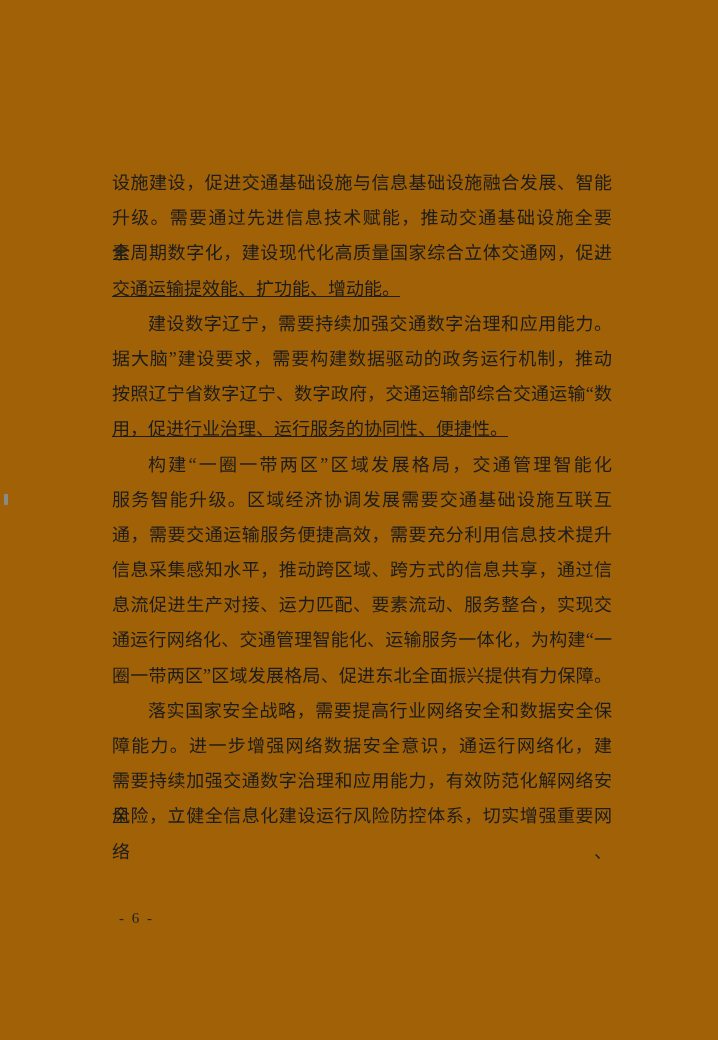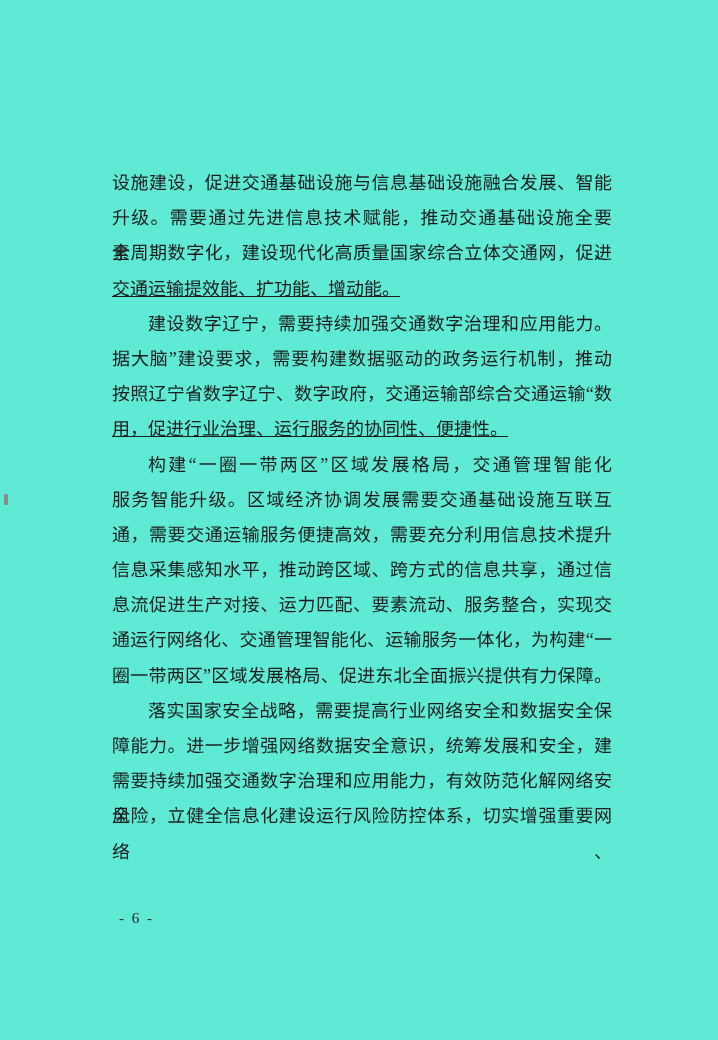--- a/index.html
+++ b/index.html
@@ -4,21 +4,21 @@
 <style>
   html, body {
     margin: 0;
     padding: 0;
     background: #e8e8e8;
   }
   .page {
     position: relative;
     width: 718px;
     height: 1040px;
-    background: #5eead4;
+    background: #a16207;
     color: #1c1c1c;
     font-family: "Liberation Serif", "DejaVu Serif", serif;
     overflow: hidden;
   }
   .doc-body {
     position: absolute;
     left: 112px;
     top: 166px;
     width: 500px;
   }
@@ -79,20 +79,20 @@
         <div class="line indent">构建“一圈一带两区”区域发展格局，交通管理智能化</div>
         <div class="line">服务智能升级。区域经济协调发展需要交通基础设施互联互</div>
         <div class="line">通，需要交通运输服务便捷高效，需要充分利用信息技术提升</div>
         <div class="line">信息采集感知水平，推动跨区域、跨方式的信息共享，通过信</div>
         <div class="line">息流促进生产对接、运力匹配、要素流动、服务整合，实现交</div>
         <div class="line">通运行网络化、交通管理智能化、运输服务一体化，为构建“一</div>
         <div class="line">圈一带两区”区域发展格局、促进东北全面振兴提供有力保障。</div>
       </div>
       <div class="paragraph">
         <div class="line indent">落实国家安全战略，需要提高行业网络安全和数据安全保</div>
-        <div class="line">障能力。进一步增强网络数据安全意识，统筹发展和安全，建</div>
+        <div class="line">障能力。进一步增强网络数据安全意识，通运行网络化，建</div>
         <div class="line">需要持续加强交通数字治理和应用能力，有效防范化解网络安全</div>
         <div class="line">风险，立健全信息化建设运行风险防控体系，切实增强重要网络、</div>
       </div>
     </div>
   <div class="scan-mark"></div>
   <div class="page-number">- 6 -</div>
 </div>
 
 </body></html>

